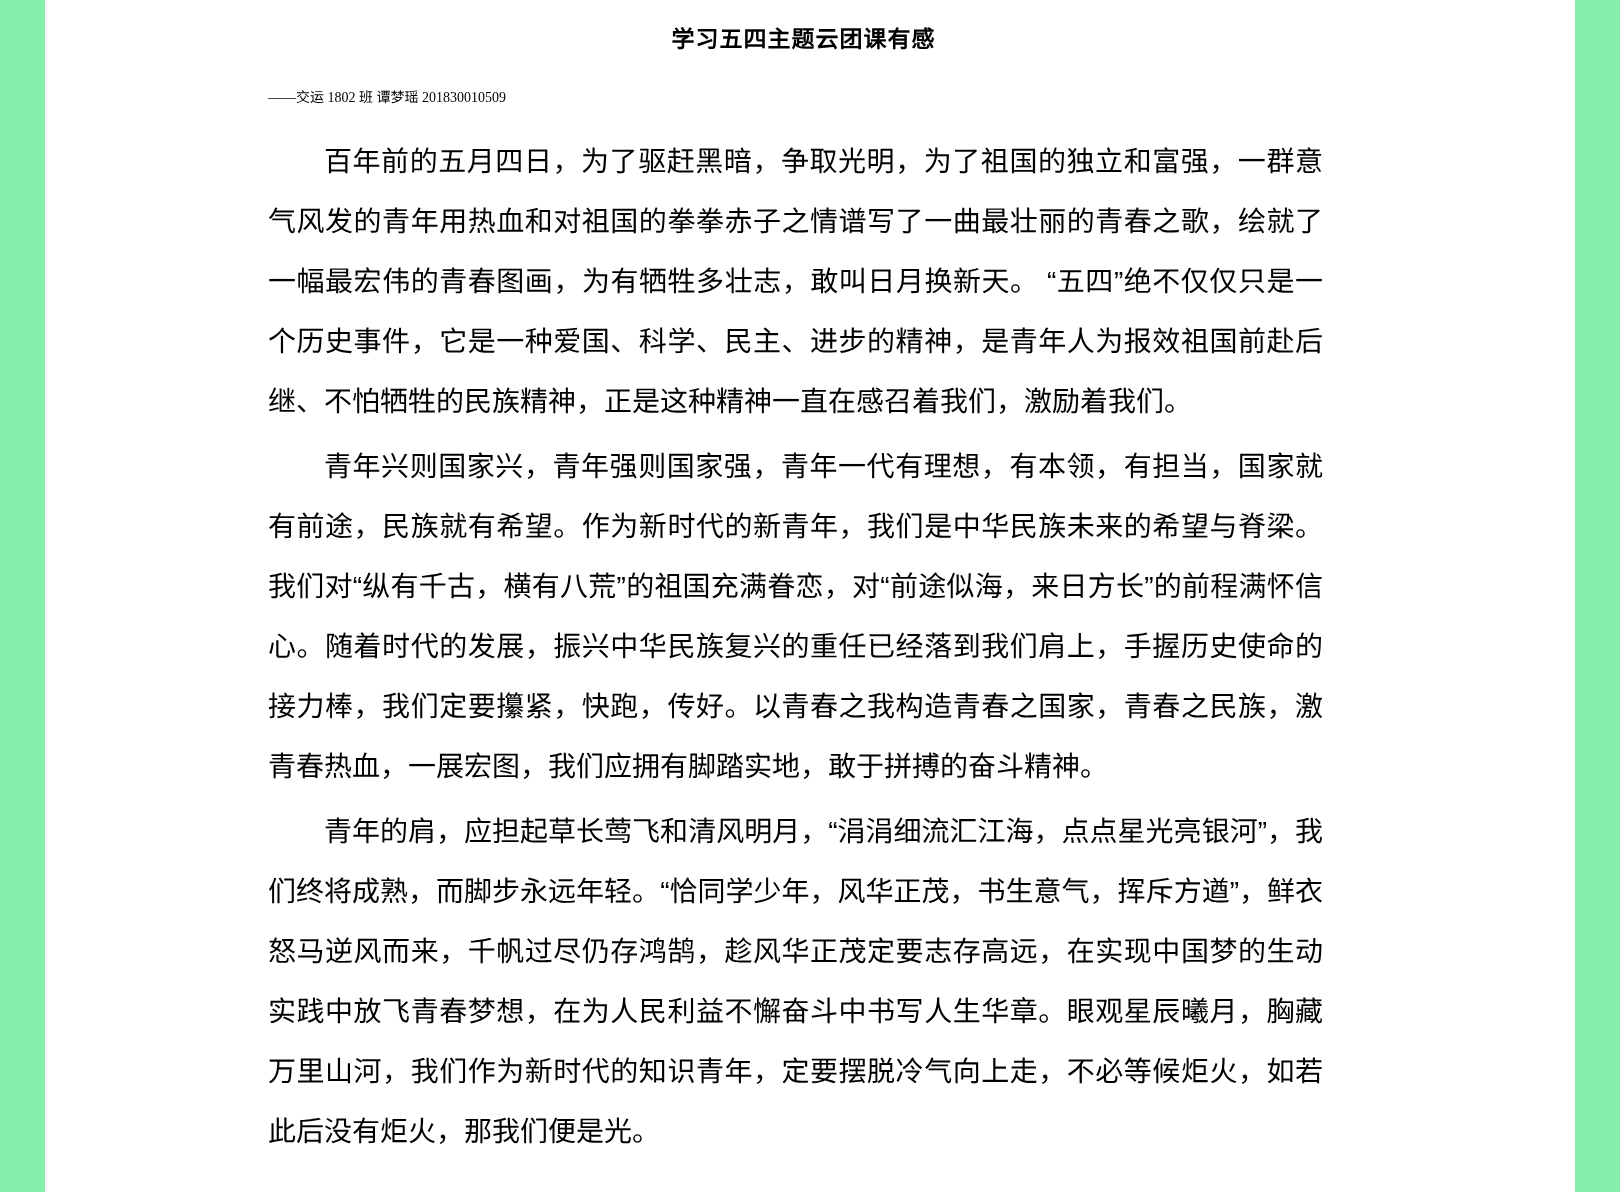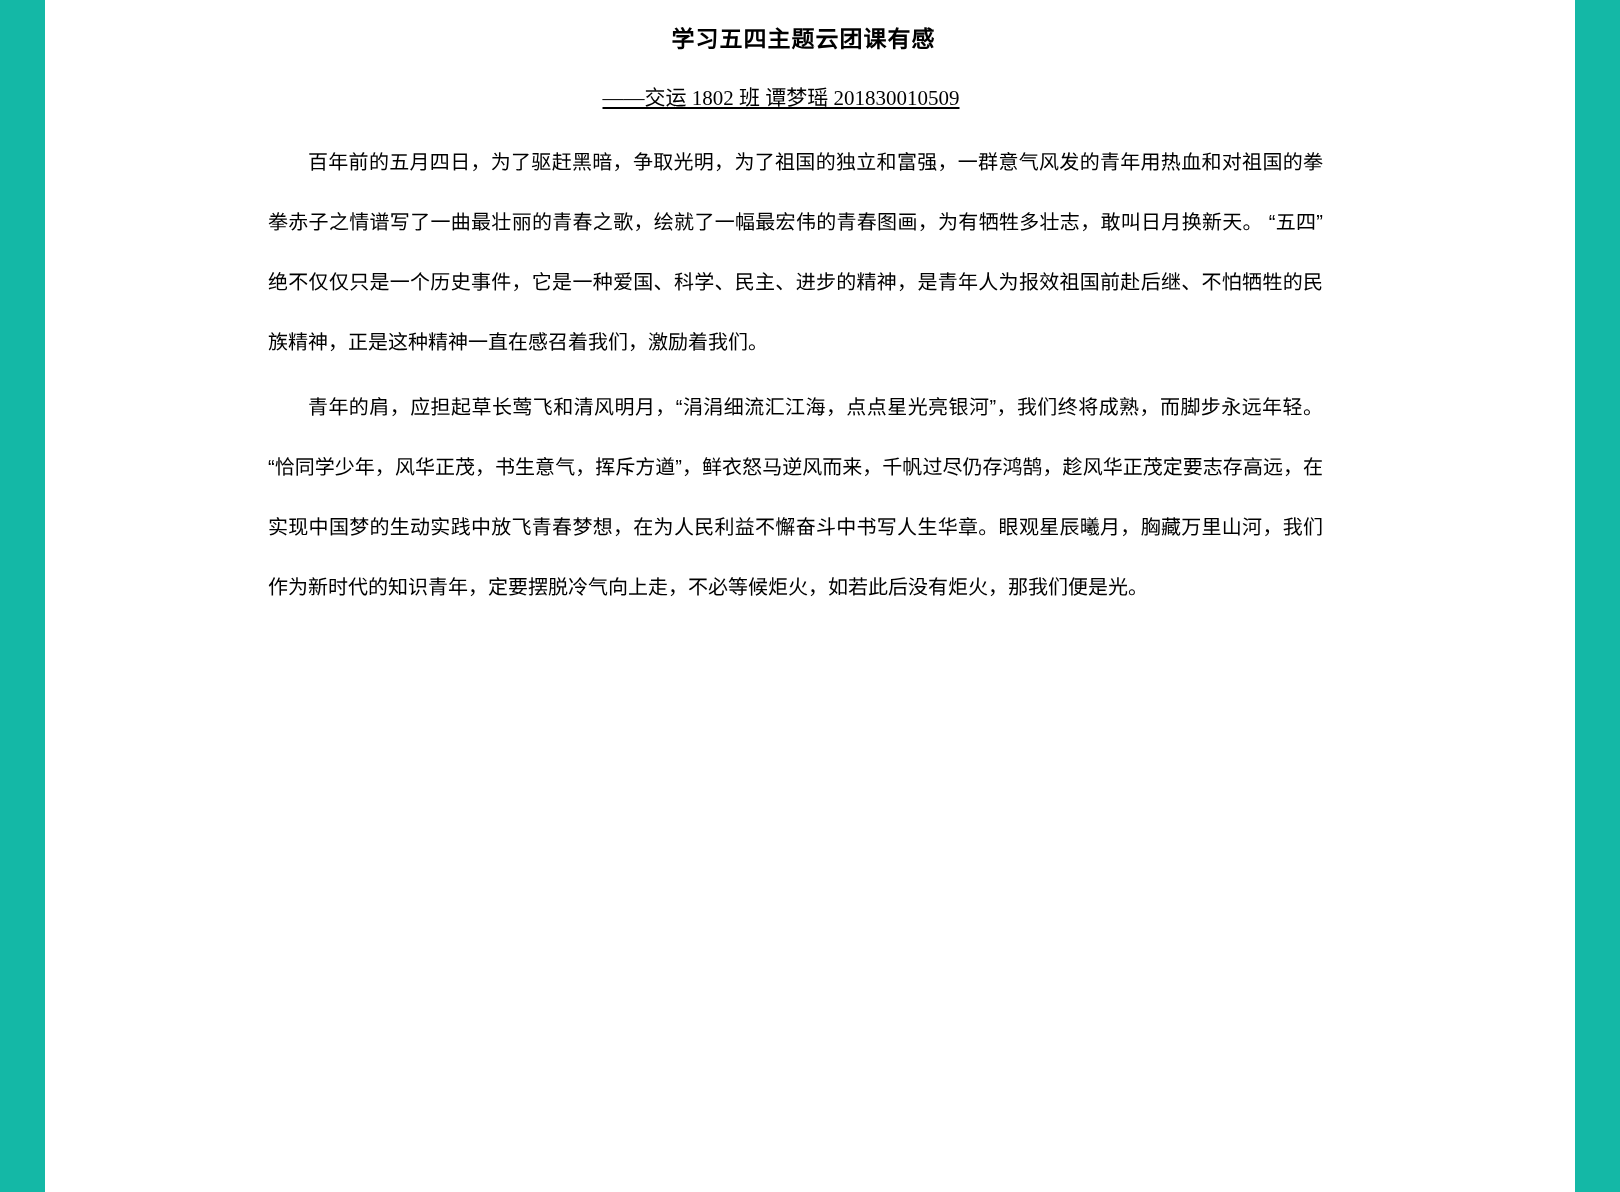--- a/index.html
+++ b/index.html
@@ -6,21 +6,21 @@
   html, body {
     margin: 0;
     padding: 0;
     background: #e2e2e2;
     font-family: "Liberation Sans", sans-serif;
   }
   .viewport {
     width: 1620px;
     height: 1192px;
     overflow: hidden;
-    background: #14b8a6;
+    background: #86efac;
     position: relative;
   }
   .document-page {
     width: 1530px;
     min-height: 1192px;
     margin: 0 auto;
     background: #ffffff;
     box-sizing: border-box;
     padding: 22px 236px 40px 223px;
     color: #000000;
@@ -29,47 +29,47 @@
     margin: 0;
     font-size: 23px;
     font-weight: 700;
     line-height: 34px;
     text-align: center;
     letter-spacing: 1px;
     font-family: "Liberation Sans", "DejaVu Sans", sans-serif;
   }
   .doc-byline {
     margin: 28px 0 0 0;
-    font-size: 21px;
+    font-size: 14px;
     line-height: 28px;
-    text-align: center;
+    text-align: left;
     padding-right: 45px;
     font-family: "Liberation Serif", "DejaVu Serif", serif;
-    text-decoration: underline;
   }
   .doc-body {
     margin-top: 20px;
   }
   .doc-body p.body-para {
     margin: 0 16px 5px 0;
-    font-size: 20px;
+    font-size: 28px;
     line-height: 60px;
     text-indent: 2em;
     text-align: justify;
     font-family: "Liberation Sans", "DejaVu Sans", sans-serif;
   }
   .doc-body p.body-para:last-child {
     margin-bottom: 0;
   }
 </style>
 </head>
 <body>
 
 <div class="viewport">
   <div class="document-page">
     <h1 class="doc-title">学习五四主题云团课有感</h1>
     <div class="doc-byline">——交运 1802 班  谭梦瑶  201830010509</div>
     <div class="doc-body">
         <p class="body-para">百年前的五月四日，为了驱赶黑暗，争取光明，为了祖国的独立和富强，一群意气风发的青年用热血和对祖国的拳拳赤子之情谱写了一曲最壮丽的青春之歌，绘就了一幅最宏伟的青春图画，为有牺牲多壮志，敢叫日月换新天。 “五四”绝不仅仅只是一个历史事件，它是一种爱国、科学、民主、进步的精神，是青年人为报效祖国前赴后继、不怕牺牲的民族精神，正是这种精神一直在感召着我们，激励着我们。</p>
+        <p class="body-para">青年兴则国家兴，青年强则国家强，青年一代有理想，有本领，有担当，国家就有前途，民族就有希望。作为新时代的新青年，我们是中华民族未来的希望与脊梁。我们对“纵有千古，横有八荒”的祖国充满眷恋，对“前途似海，来日方长”的前程满怀信心。随着时代的发展，振兴中华民族复兴的重任已经落到我们肩上，手握历史使命的接力棒，我们定要攥紧，快跑，传好。以青春之我构造青春之国家，青春之民族，激青春热血，一展宏图，我们应拥有脚踏实地，敢于拼搏的奋斗精神。</p>
         <p class="body-para">青年的肩，应担起草长莺飞和清风明月，“涓涓细流汇江海，点点星光亮银河”，我们终将成熟，而脚步永远年轻。“恰同学少年，风华正茂，书生意气，挥斥方遒”，鲜衣怒马逆风而来，千帆过尽仍存鸿鹄，趁风华正茂定要志存高远，在实现中国梦的生动实践中放飞青春梦想，在为人民利益不懈奋斗中书写人生华章。眼观星辰曦月，胸藏万里山河，我们作为新时代的知识青年，定要摆脱冷气向上走，不必等候炬火，如若此后没有炬火，那我们便是光。</p>
       </div>
   </div>
 </div>
 
 </body></html>

